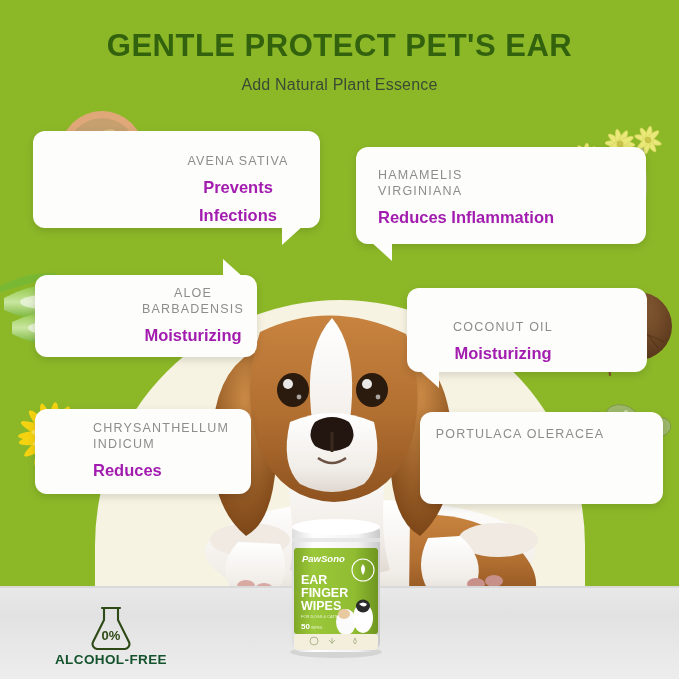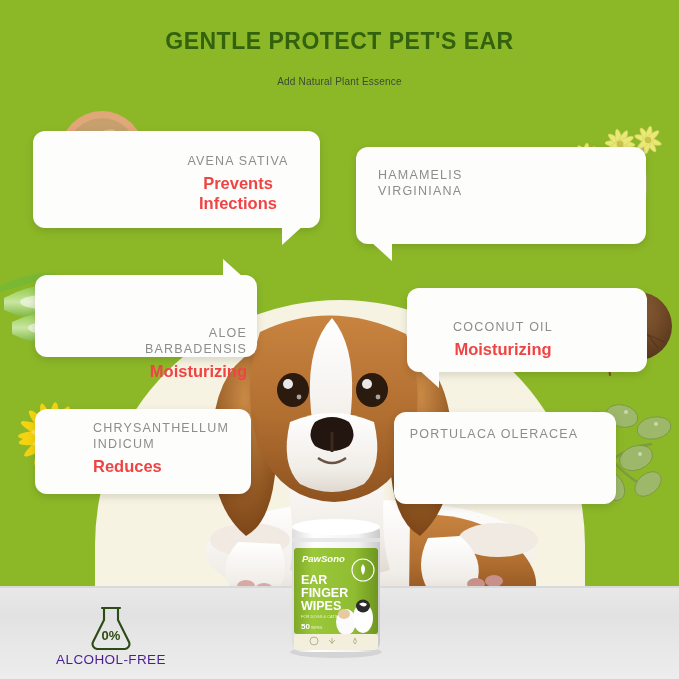--- a/index.html
+++ b/index.html
@@ -26,44 +26,44 @@
   }
   .bg-floor-line {
     position:absolute; left:0; right:0; top:586px; height:2px;
     background:#D9D9D9;
   }
 
   
   .title {
     position:absolute; left:0; right:0; top:28px;
     text-align:center;
-    font-size:23px; font-weight:bold; letter-spacing:.5px;
+    font-size:31px; font-weight:bold; letter-spacing:.5px;
     color:#33620F;
   }
   .subtitle {
     position:absolute; left:0; right:0; top:76px;
     text-align:center;
-    font-size:10px; color:#3B4A33; letter-spacing:.2px;
+    font-size:16px; color:#3B4A33; letter-spacing:.2px;
   }
 
   
   .card {
     position:absolute;
     background:#FDFDFB;
     border-radius:12px;
     box-shadow:0 3px 9px rgba(0,0,0,.13);
   }
   .card .txt { position:absolute; }
   .ing-name {
     font-size:12.5px; color:#8D8D8D; letter-spacing:1.2px;
     line-height:16px; white-space:pre-line;
   }
   .ing-benefit {
-    font-size:16.5px; font-weight:bold; color:#ef4444;
-    line-height:20px; margin-top:4px; white-space:pre-line;
+    font-size:16.5px; font-weight:bold; color:#a21caf;
+    line-height:28px; margin-top:4px; white-space:pre-line;
   }
   .tail { position:absolute; width:0; height:0; }
 
   
   #card1 { left:33px; top:131px; width:287px; height:97px;padding-left:40px; }
   #card1 .txt { left:130px; top:22px; width:150px; text-align:center; }
   #card1 .tail {
     right:16px; bottom:-17px;
     border-left:0 solid transparent;
     border-right:22px solid transparent;
@@ -73,48 +73,48 @@
   #card2 { left:356px; top:147px; width:290px; height:97px; }
   #card2 .txt { left:22px; top:20px; width:200px; }
   #card2 .tail {
     left:14px; bottom:-17px;
     border-right:0 solid transparent;
     border-left:22px solid transparent;
     border-top:20px solid #FDFDFB;
   }
   
   #card3 { left:35px; top:275px; width:222px; height:82px; }
-  #card3 .txt { left:82px; top:10px; width:130px; text-align:right;margin-top:40px; }
+  #card3 .txt { left:93px; top:10px; width:130px; text-align:center; }
   #card3 .tail {
     right:14px; top:-16px;
     border-left:0 solid transparent;
     border-right:20px solid transparent;
     border-bottom:18px solid #FDFDFB;
   }
   
   #card4 { left:407px; top:288px; width:240px; height:84px; }
   #card4 .txt { left:16px; top:31px; width:160px; text-align:center; }
   #card4 .tail {
     left:12px; bottom:-16px;
     border-right:0 solid transparent;
     border-left:20px solid transparent;
     border-top:18px solid #FDFDFB;
   }
   
   #card5 { left:35px; top:409px; width:216px; height:85px; }
   #card5 .txt { left:58px; top:11px; width:150px; }
   
-  #card6 { left:394px; top:412px; width:222px; height:92px; }
+  #card6 { left:420px; top:412px; width:243px; height:92px; }
   #card6 .txt { left:12px; top:14px; width:176px; text-align:center; }
 
   
   .badge { position:absolute; left:46px; top:604px; width:130px; text-align:center; }
   .badge svg { display:block; margin:0 auto; }
   .badge-label {
-    font-size:13.5px; font-weight:normal; color:#4c1d95;
+    font-size:13.5px; font-weight:bold; color:#14532d;
     letter-spacing:.4px; margin-top:2px;
   }
 
   
   .art { position:absolute; }
 </style>
 </head>
 <body>
 
 <div class="stage">
@@ -395,20 +395,21 @@
       <div class="ing-name">AVENA SATIVA</div>
       <div class="ing-benefit">Prevents Infections</div>
     </div>
     <div class="tail"></div>
   </div>
 
   <div class="card" id="card2">
     <div class="txt">
       <div class="ing-name">HAMAMELIS
 VIRGINIANA</div>
+      <div class="ing-benefit">Reduces Inflammation</div>
     </div>
     <div class="tail"></div>
   </div>
 
   <div class="card" id="card3">
     <div class="txt">
       <div class="ing-name">ALOE
 BARBADENSIS</div>
       <div class="ing-benefit">Moisturizing</div>
     </div>

